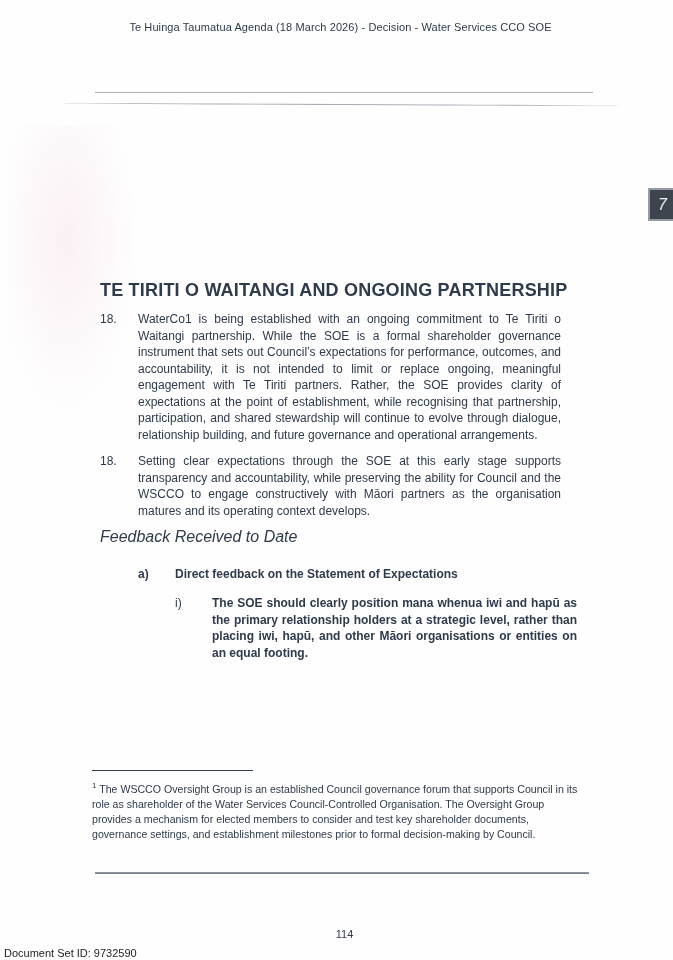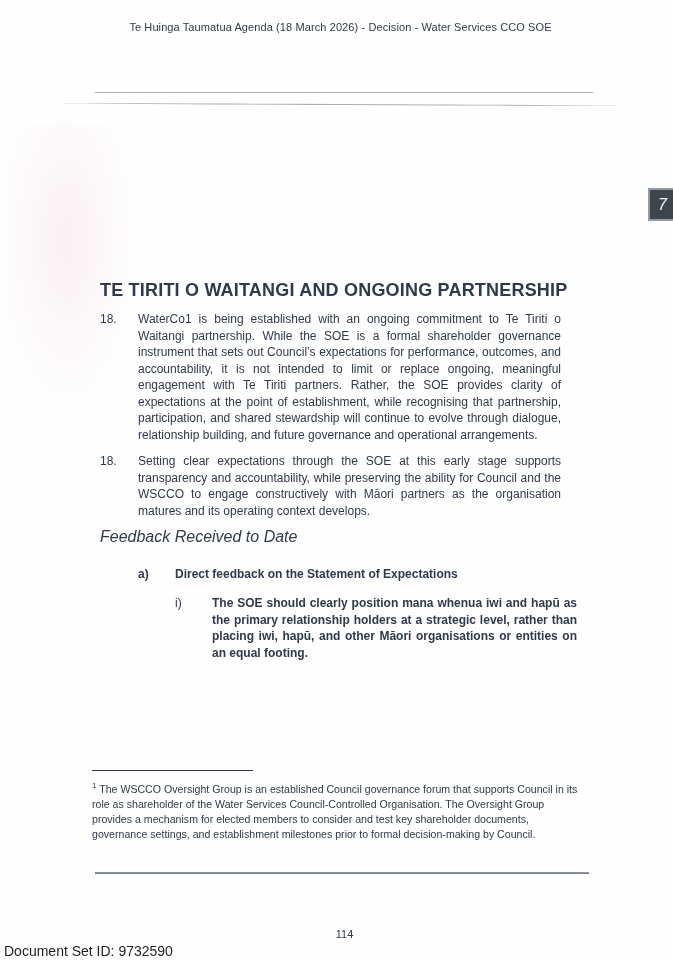--- a/index.html
+++ b/index.html
@@ -62,21 +62,21 @@
   .bottom-rule{
     position:absolute;top:872px;left:95px;width:494px;height:2px;
     background:linear-gradient(#9aa1aa,#6f767f);
   }
   .page-number{
     position:absolute;top:928px;left:8px;width:100%;
     text-align:center;font-size:11px;
   }
   .doc-set-id{
     position:absolute;bottom:1px;left:4px;
-    font-size:14px;color:#1e1e1e;
+    font-size:11px;color:#1e1e1e;
   }
 </style>
 </head>
 <body>
 
 <div class="header">Te Huinga Taumatua Agenda (18 March 2026) - Decision  - Water Services CCO SOE</div>
 
 <div class="scan-line line1"></div>
 <div class="scan-line line2"></div>
 <div class="smudge"></div>

